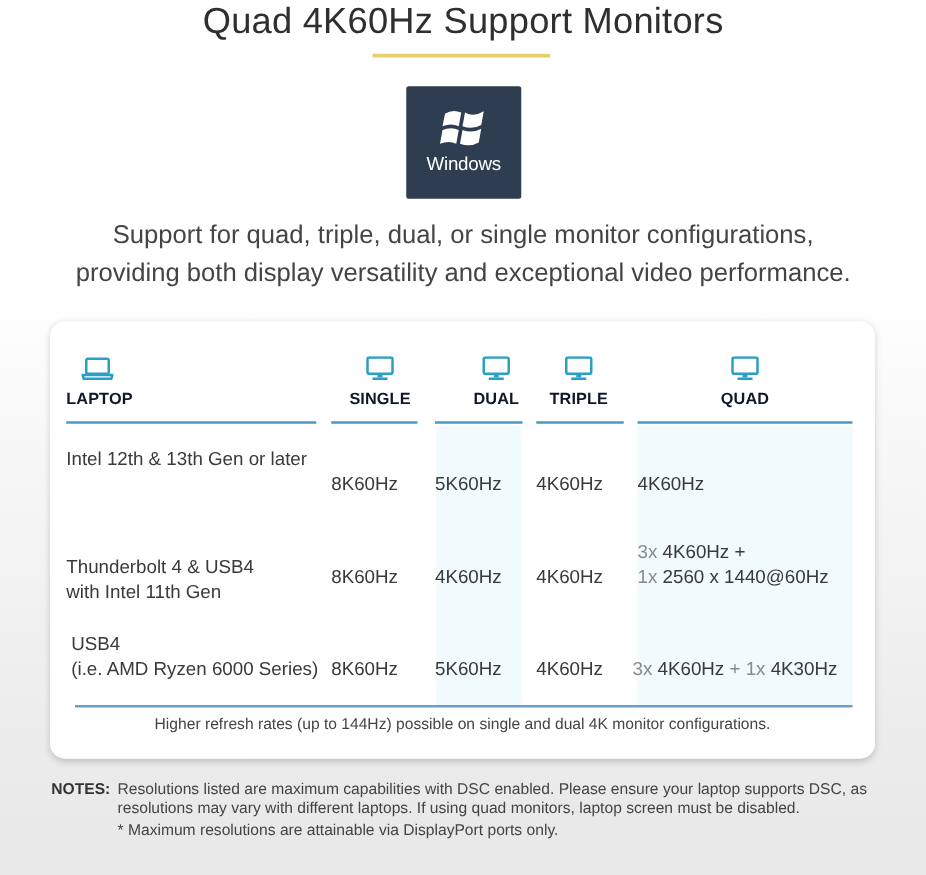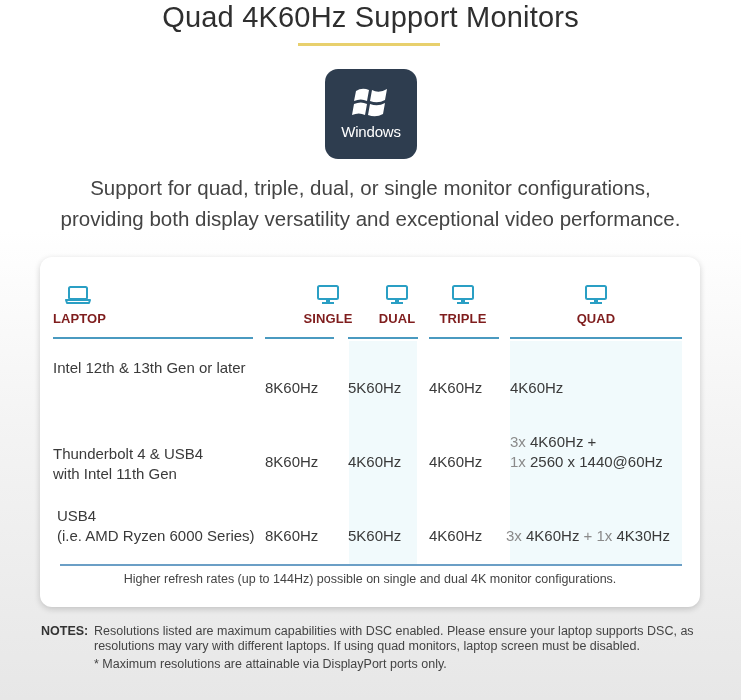--- a/index.html
+++ b/index.html
@@ -15,21 +15,21 @@
     text-align: center; font-family: "Liberation Sans", sans-serif;
     font-weight: 300; font-size: 29px; color: #2f2f2f; letter-spacing: 0.2px;
     line-height: 34px;
   }
   .title-underline {
     position: absolute; left: 298px; top: 43px; width: 142px; height: 3px;
     background: #e8d06d;
   }
   .win-badge {
     position: absolute; left: 325px; top: 69px; width: 92px; height: 90px;
-    background: #2e3d4f; border-radius: 13px;
+    background: #2e3d4f; border-radius: 2px;
     display: flex; flex-direction: column; align-items: center; justify-content: flex-start;
   }
   .win-badge svg { margin-top: 16px; }
   .win-label {
     color: #fff; font-family: "Liberation Sans", sans-serif; font-size: 15px;
     margin-top: 4px; letter-spacing: -0.2px;
   }
   .subtitle {
     position: absolute; left: 0; top: 172px; width: 741px;
     text-align: center; font-family: "Liberation Sans", sans-serif;
@@ -42,21 +42,21 @@
     overflow: hidden;
   }
   .tint {
     position: absolute; top: 84px; height: 224px; background: #f1fafc;
   }
   .col-head {
     position: absolute; top: 28px; display: flex; flex-direction: column; align-items: center;
   }
   .col-head .lbl {
     font-family: "Liberation Sans", sans-serif; font-weight: bold; font-size: 13px;
-    color: #7f1d1d; margin-top: 6px; letter-spacing: 0.1px;
+    color: #0f172a; margin-top: 6px; letter-spacing: 0.1px;
   }
   .col-head.left { align-items: flex-start; }
   .head-line {
     position: absolute; top: 80px; height: 2px; background: #4a9ac0;
   }
   .cell {
     position: absolute; font-family: "Liberation Sans", sans-serif; font-size: 15px;
     color: #3a3a3a; line-height: 20px;
   }
   .cell.center { text-align: left; }
@@ -102,21 +102,21 @@
   <div class="tint" style="left:309px;width:68px;"></div>
   <div class="tint" style="left:470px;width:172px;"></div>
 
   <div class="col-head left" style="left:13px;">
     <svg width="26" height="20" viewBox="0 0 26 20" style="margin-left:12px;">
       <rect x="4" y="2" width="18" height="12" rx="1.5" fill="none" stroke="#2a9fc4" stroke-width="2"></rect>
       <path d="M1 15 H25 L24 18 H2 Z" fill="none" stroke="#2a9fc4" stroke-width="2" stroke-linejoin="round"></path>
     </svg>
     <span class="lbl">LAPTOP</span>
   </div>
-  <div class="col-head" style="left:234px;width:60px;margin-left:24px;">
+  <div class="col-head" style="left:234px;width:60px;">
     <svg width="24" height="20" viewBox="0 0 24 20">
       <rect x="2" y="1" width="20" height="13" rx="1.5" fill="none" stroke="#2a9fc4" stroke-width="2"></rect>
       <rect x="10" y="14" width="4" height="3" fill="#2a9fc4"></rect>
       <rect x="6" y="17" width="12" height="2" fill="#2a9fc4"></rect>
     </svg>
     <span class="lbl">SINGLE</span>
   </div>
   <div class="col-head" style="left:327px;width:60px;">
     <svg width="24" height="20" viewBox="0 0 24 20">
       <rect x="2" y="1" width="20" height="13" rx="1.5" fill="none" stroke="#2a9fc4" stroke-width="2"></rect>

